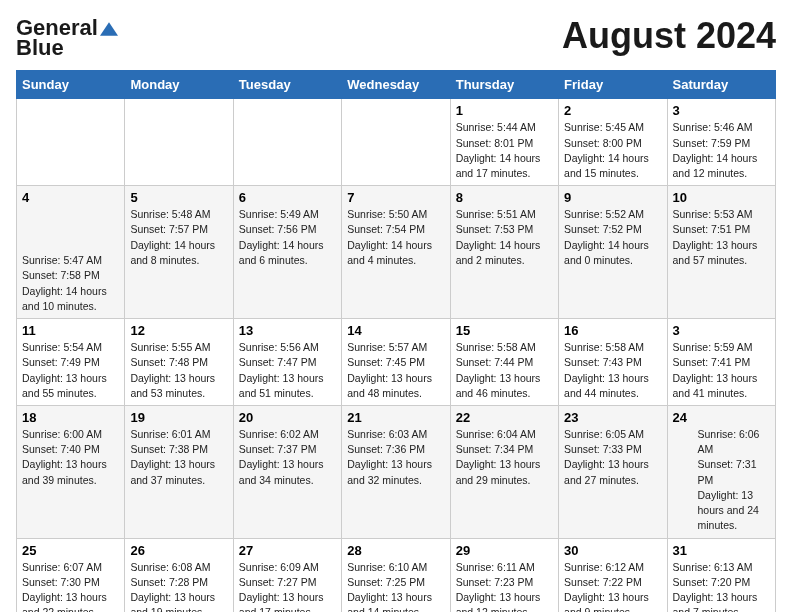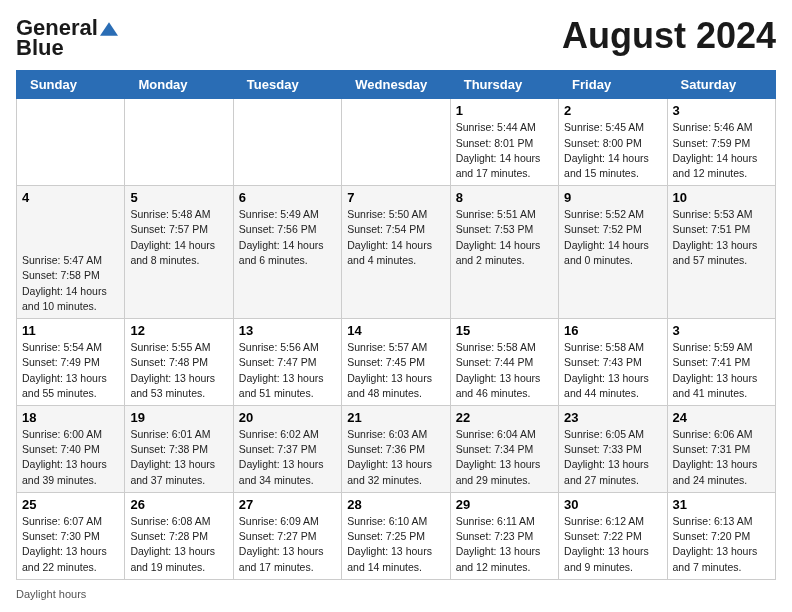--- a/index.html
+++ b/index.html
@@ -49,21 +49,21 @@
     }
     .calendar-table {
       width: 100%;
       border-collapse: collapse;
       font-size: 11px;
     }
     .calendar-table th {
       background-color: #2a6db5;
       color: #fff;
       text-align: left;
-      padding: 6px 13px;
+      padding: 6px 5px;
       font-size: 13px;
       font-weight: bold;
       border: 1px solid #2a6db5;
       margin-top: 24px;
     }
     .calendar-table td {
       border: 1px solid #ccc;
       vertical-align: top;
       padding: 4px 5px;
       width: calc(100% / 7);
@@ -274,21 +274,21 @@
 Daylight: 13 hours and 29 minutes.</div>
         </td>
         <td>
           <span class="day-number">23</span>
           <div class="day-info" style="white-space: pre-line;">Sunrise: 6:05 AM
 Sunset: 7:33 PM
 Daylight: 13 hours and 27 minutes.</div>
         </td>
         <td>
           <span class="day-number">24</span>
-          <div class="day-info" style="white-space: pre-line;">Sunrise: 6:06 AM
+          <div class="day-info" style="white-space: pre-line; margin-left: 25px;">Sunrise: 6:06 AM
 Sunset: 7:31 PM
 Daylight: 13 hours and 24 minutes.</div>
         </td>
       </tr>
       <tr>
         <td>
           <span class="day-number">25</span>
           <div class="day-info" style="white-space: pre-line;">Sunrise: 6:07 AM
 Sunset: 7:30 PM
 Daylight: 13 hours and 22 minutes.</div>

